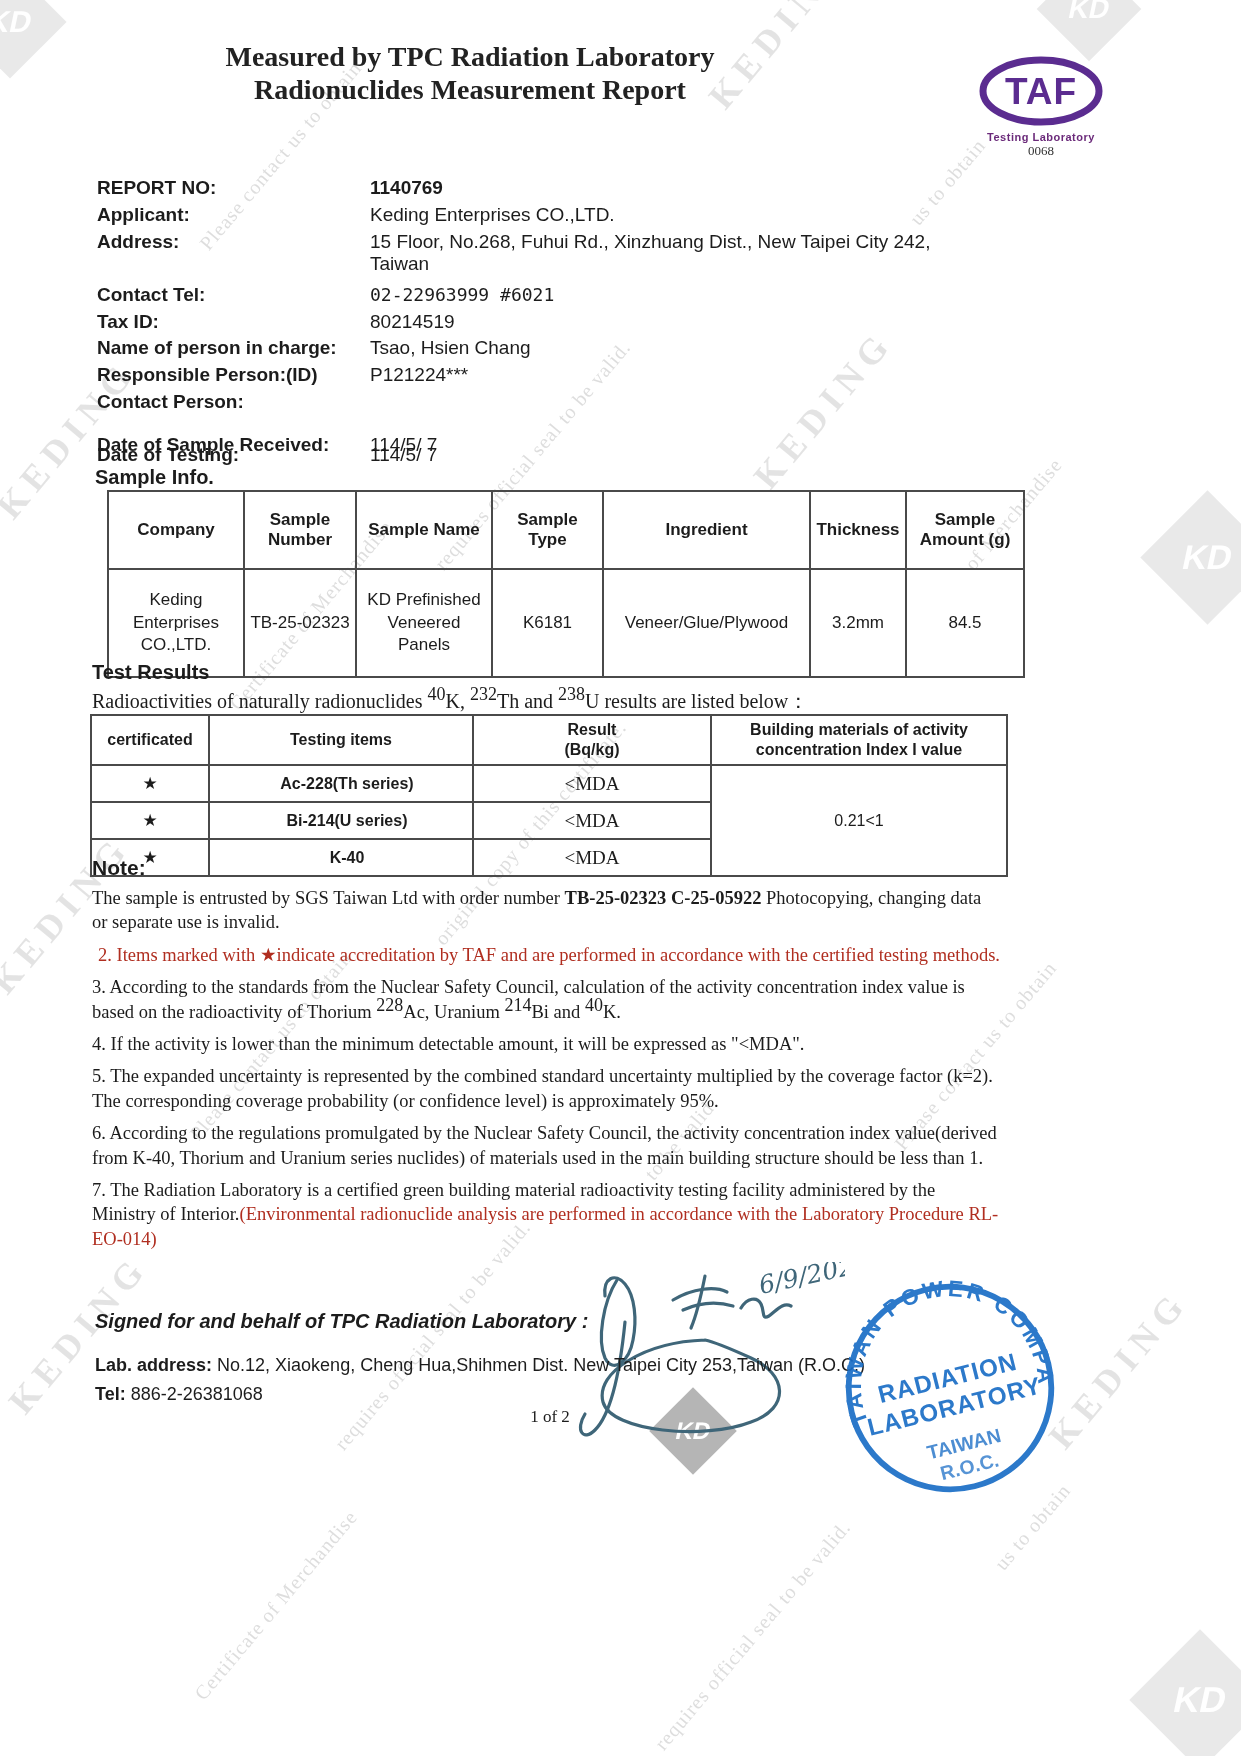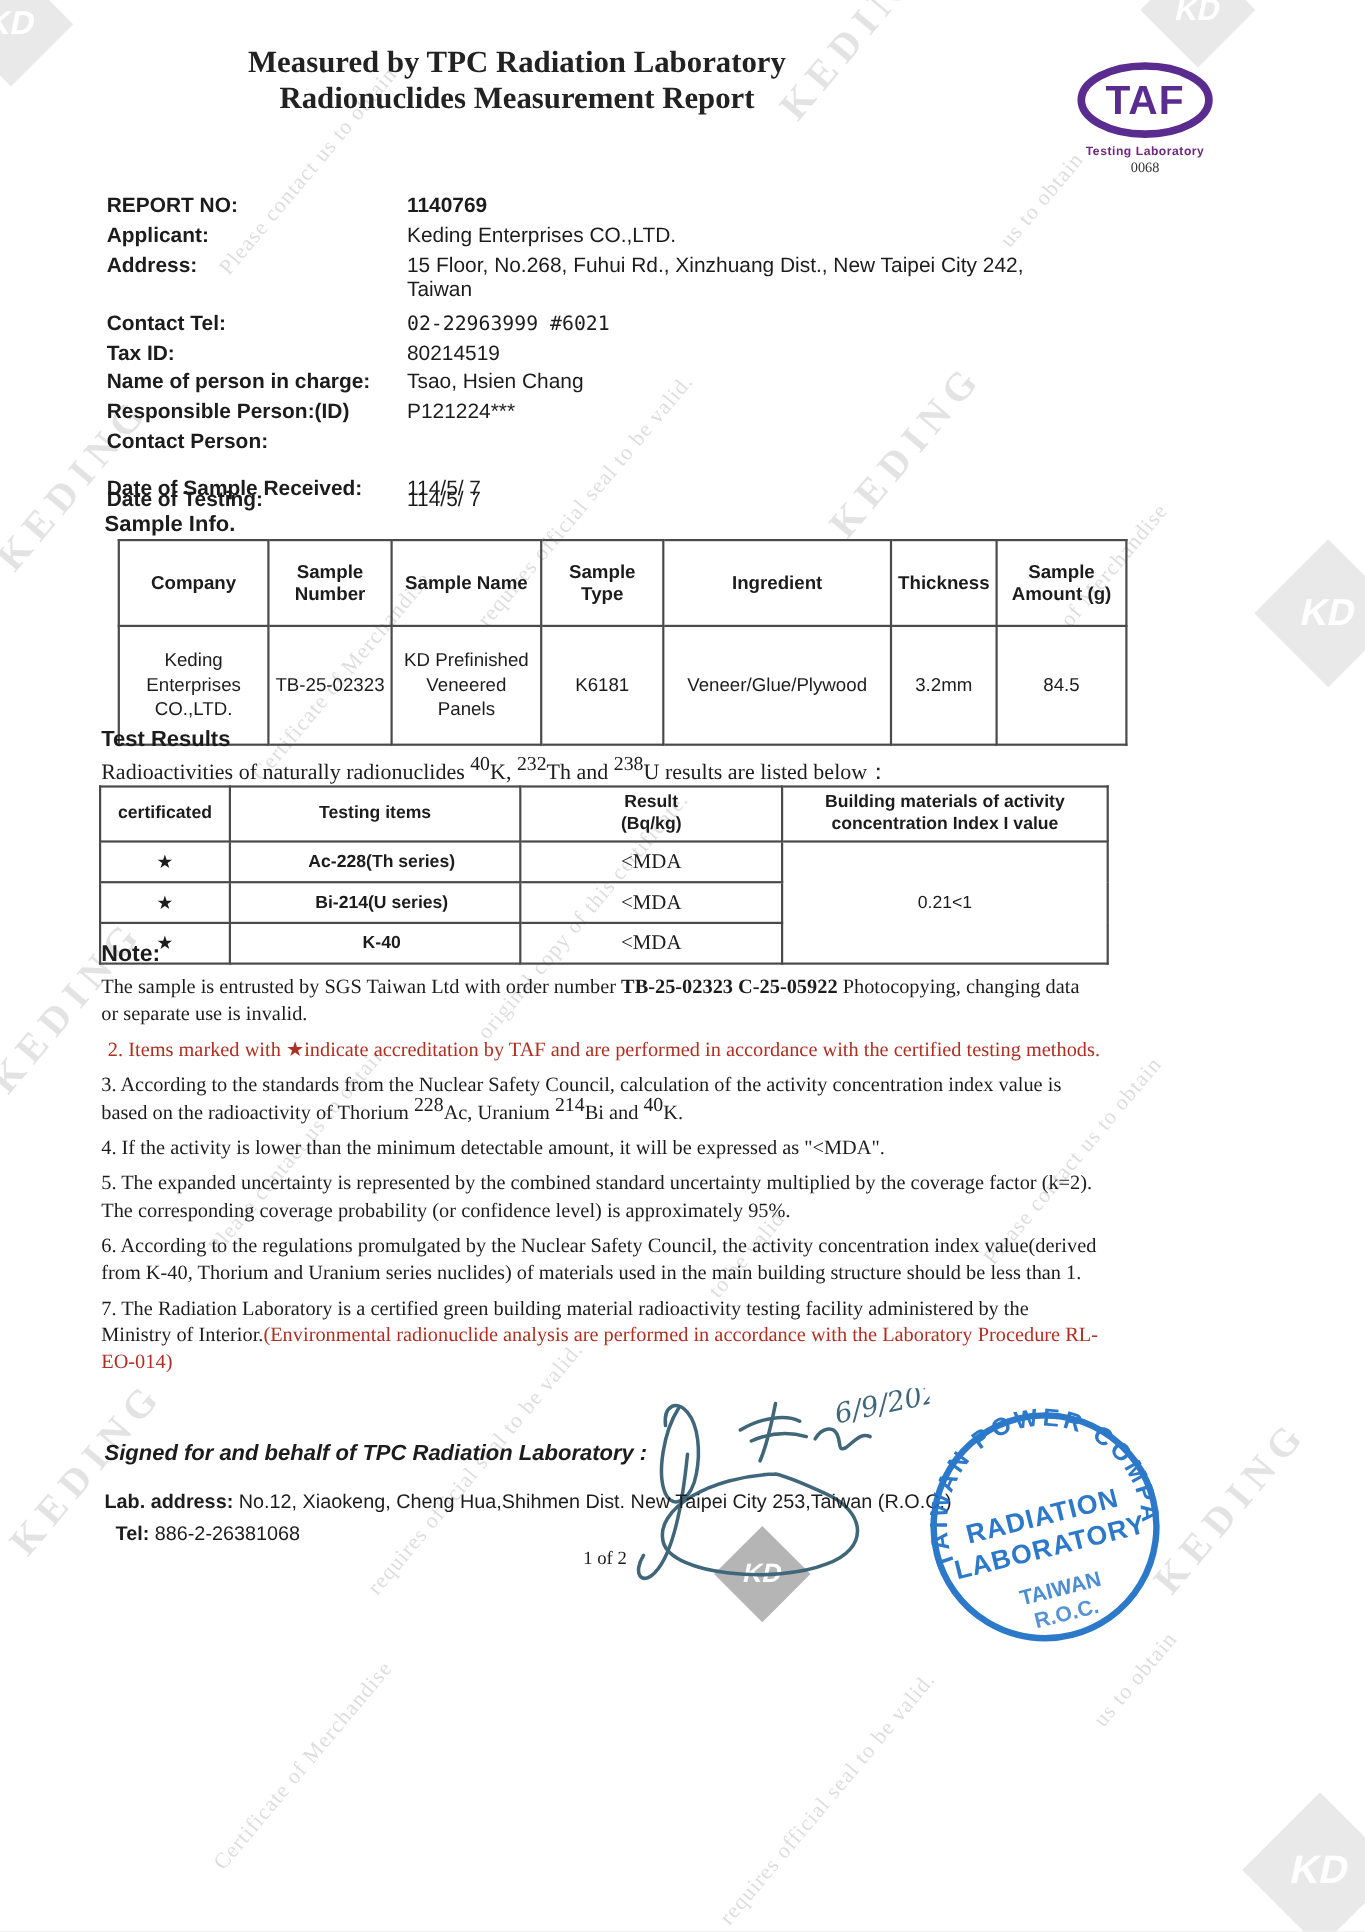--- a/index.html
+++ b/index.html
@@ -53,21 +53,21 @@
   
   .notes{position:absolute;left:92px;top:886px;width:908px;
          font-family:"Liberation Serif",serif;font-size:18.5px;line-height:1.32;}
   .notes p{margin:0 0 8px 0;}
   .red{color:#b02e20;text-align:right;}
   .b{font-weight:bold;}
 
   
   .sig-row{position:absolute;left:95px;top:1310px;font-size:20px;font-style:italic;font-weight:bold;}
   .lab-row{position:absolute;left:95px;top:1355px;font-size:18px;}
-  .tel-row{position:absolute;left:95px;top:1384px;font-size:18px;margin-left:10px;}
+  .tel-row{position:absolute;left:95px;top:1384px;font-size:18px;}
   .lab-row b,.tel-row b{font-weight:bold;}
   .page-num{position:absolute;left:490px;top:1407px;width:120px;text-align:center;
             font-family:"Liberation Serif",serif;font-size:17px;}
 
   .signature{position:absolute;left:555px;top:1262px;}
   .stamp{position:absolute;left:838px;top:1272px;transform:rotate(-14deg);opacity:.92;}
 </style>
 </head>
 <body>
 

